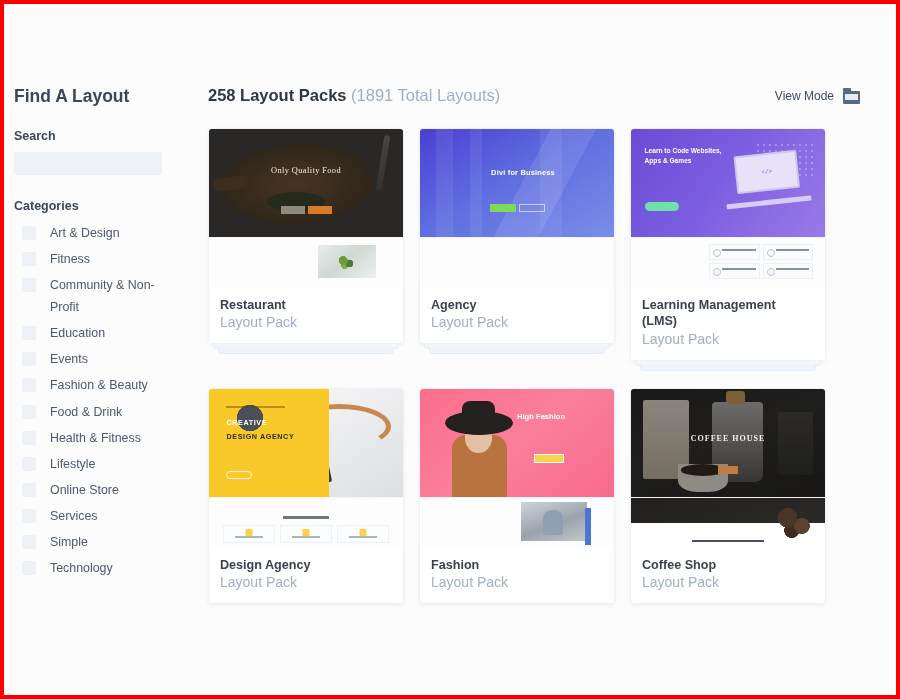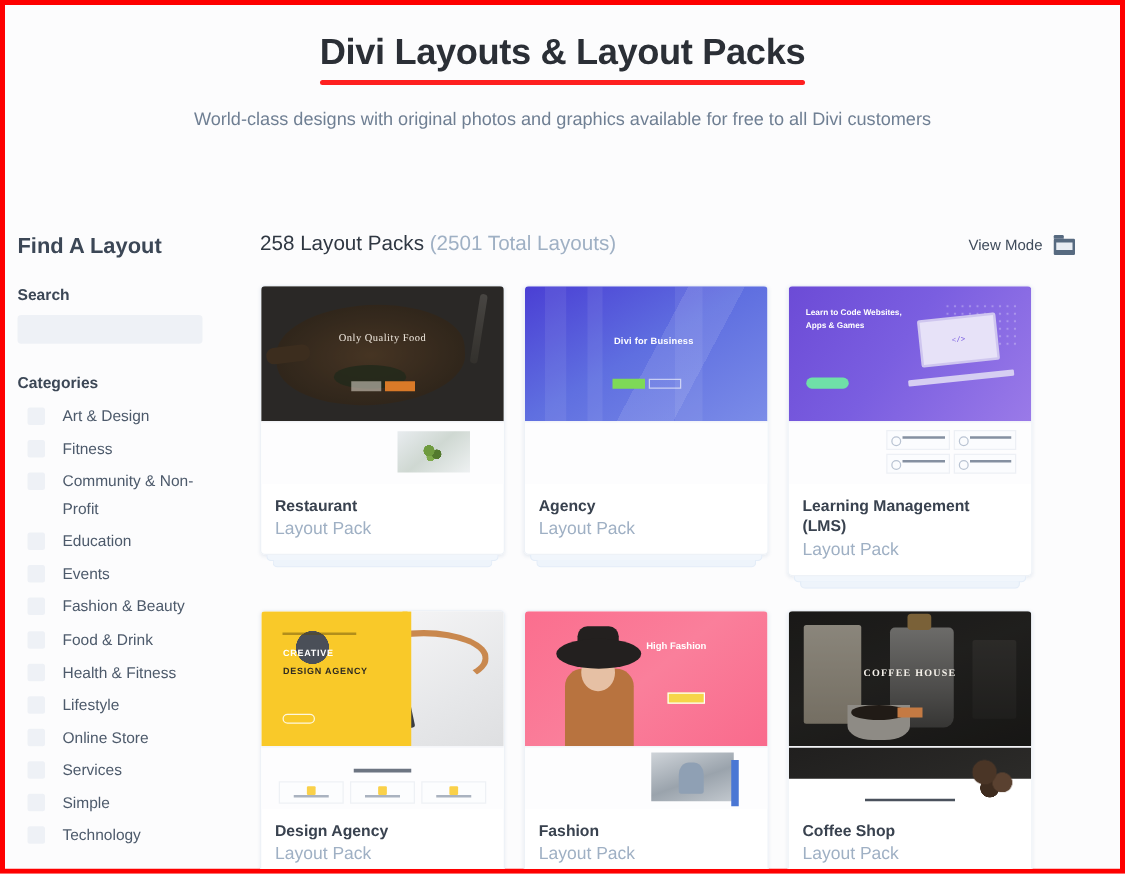--- a/index.html
+++ b/index.html
@@ -57,21 +57,21 @@
     font-size: 12.4px; color: #4d5a6b; line-height: 1.78;
     max-width: 108px;
   }
 
   
   .content-head {
     display: flex; align-items: center; justify-content: space-between;
     margin-bottom: 23px; padding-left: 8px;
   }
   .count-line { font-size: 16.5px; color: #2f3742; }
-  .count-strong { font-weight: normal; }
+  .count-strong { font-weight: bold; }
   .count-light { color: #9fb0c4; font-weight: 400; }
   .view-mode { display: flex; align-items: center; gap: 9px; }
   .view-mode-label { font-size: 12px; color: #3f4b5b; }
   .vm-icon { width: 17px; height: 16px; position: relative; }
   .vm-icon .tab { position: absolute; left: 0; top: 0; width: 8px; height: 3px; background: #576a80; border-radius: 1px 1px 0 0;}
   .vm-icon .bodyb { position: absolute; left: 0; top: 3px; width: 17px; height: 13px; background: #576a80; border-radius: 1px; }
   .vm-icon .stripe { position: absolute; left: 2px; top: 6px; width: 13px; height: 6px; background: #e9edf3; }
 
   
   .grid { display: flex; flex-wrap: wrap; gap: 27px 15px; padding-left: 8px; }
@@ -264,27 +264,20 @@
                   radial-gradient(circle at 64% 62%, #5a4130 0 22%, transparent 23%),
                   radial-gradient(circle at 40% 74%, #3e2c1f 0 20%, transparent 21%);}
   .lw-coffee .cap { position:absolute; left:0; right:0; top: 62%; text-align:center;}
   .lw-coffee .cap i { display:inline-block; height: 2.4px; width: 72px; background: #4a515c;}
 </style>
 </head>
 <body>
 
 <div class="frame">
 
-  <div class="hero">
-    <div class="hero-title">
-      <span>Divi Layouts &amp; Layout Packs</span>
-      <span class="hero-underline"></span>
-    </div>
-    <div class="hero-sub">World-class designs with original photos and graphics available for free to all Divi customers</div>
-  </div>
 
   <div class="body-wrap">
 
     <div class="sidebar">
       <div class="side-title">Find A Layout</div>
       <div class="side-label">Search</div>
       <input class="search-input" type="text" placeholder="" style="">
       <div class="side-label cat-label">Categories</div>
       <div class="cat-list">
         <div class="cat-item">
@@ -340,21 +333,21 @@
           <span class="cat-text">Technology</span>
         </div>
       </div>
     </div>
 
     <div class="content">
 
       <div class="content-head">
         <div class="count-line">
           <span class="count-strong">258 Layout Packs</span>
-          <span class="count-light">(2501 Total Layouts)</span>
+          <span class="count-light">(1891 Total Layouts)</span>
         </div>
         <div class="view-mode">
           <span class="view-mode-label">View Mode</span>
           <span class="vm-icon">
             <span class="tab"></span>
             <span class="bodyb"></span>
             <span class="stripe"></span>
           </span>
         </div>
       </div>

